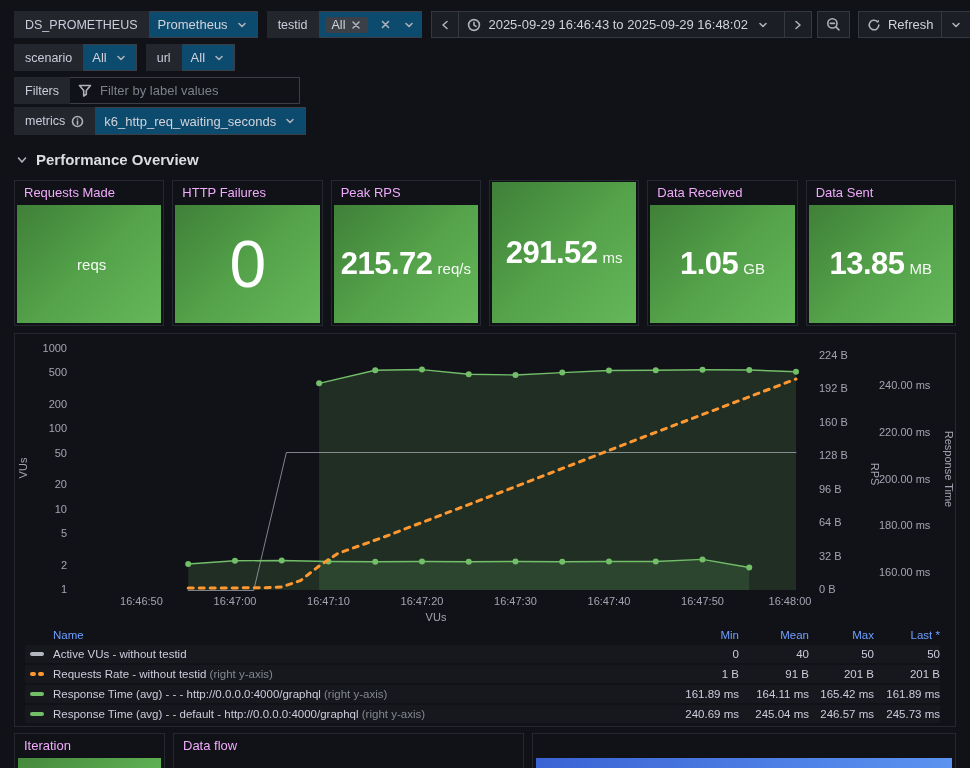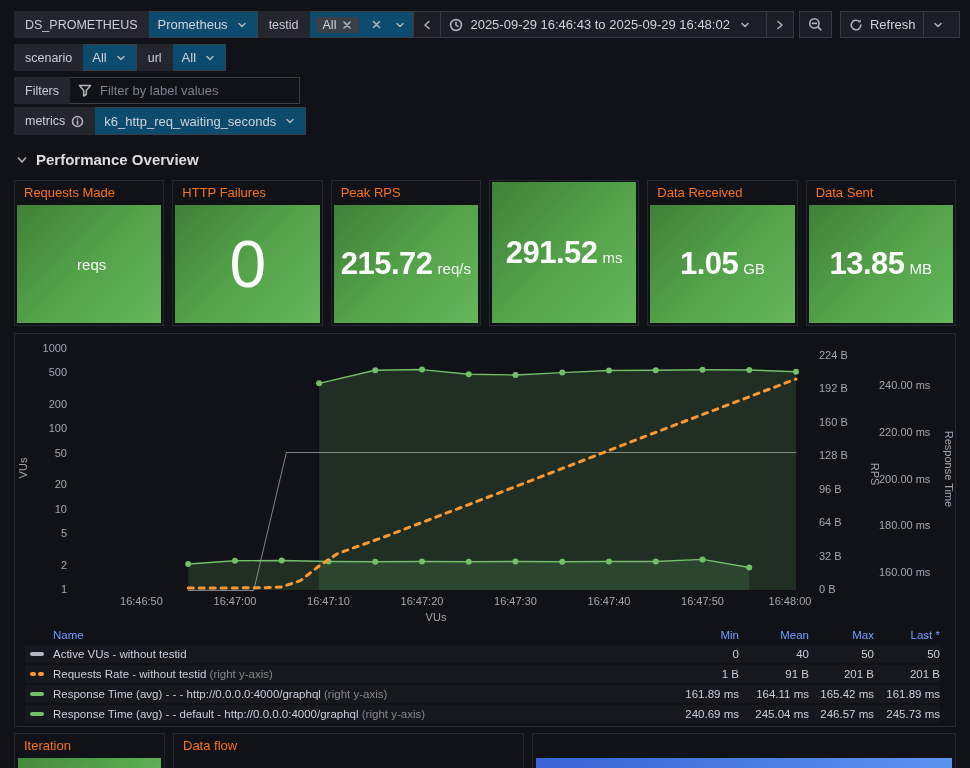--- a/index.html
+++ b/index.html
@@ -13,21 +13,21 @@
   }
   .icon { display:inline-flex; align-items:center; justify-content:center; flex:0 0 auto; }
   svg { display:block; }
 
   
   .bar-row { position:absolute; left:14px; right:14px; display:flex; align-items:center; }
   .row1 { top:11px; height:27px; }
   .row2 { top:44px; height:27px; }
   .row3 { top:77px; height:27px; }
   .row4 { top:107px; height:28px;align-items:center; }
-  .grp { display:flex; align-items:stretch; height:100%; }
+  .grp { display:flex; align-items:stretch; height:100%; margin-right:9px; }
   .pill {
     background:#23262d; color:#ccccdc; font-size:12.5px; font-weight:500;
     display:flex; align-items:center; padding:0 10px; white-space:nowrap;
     border:1px solid #23262d;
   }
   .pill .icon { margin-left:6px; }
   .dd {
     background:#0c4a6e; border:1px solid #3a3e46; border-left:none;
     display:flex; align-items:center; padding:0 9px; font-size:13px; color:#d2d3da;
     white-space:nowrap; cursor:pointer;
@@ -73,21 +73,21 @@
 
   
   .stats-row { position:absolute; top:180px; left:14px; width:942px; height:146px; display:flex; gap:8px; }
   .panel {
     background:#111217; border:1px solid #25282f; display:flex; flex-direction:column;
     position:relative;
   }
   .stat { flex:1; }
   .panel-hdr {
     height:23px; display:flex; align-items:center; padding:0 9px;
-    font-size:13px; color:#f97316; white-space:nowrap; overflow:hidden; cursor:pointer;
+    font-size:13px; color:#f0abfc; white-space:nowrap; overflow:hidden; cursor:pointer;
     flex:0 0 auto;
   }
   .stat-body {
     flex:1; margin:1px 2px 2px 2px;
     background:linear-gradient(135deg,#3f8038 0%,#54a24a 50%,#65b75a 100%);
     display:flex; align-items:center; justify-content:center;
   }
   .stat-val { display:flex; align-items:baseline; color:#fff; }
   .stat-val .num { font-size:31px; font-weight:600; letter-spacing:-0.5px; }
   .stat-val .unit { font-size:15px; font-weight:500; margin-left:5px; opacity:0.95; }

